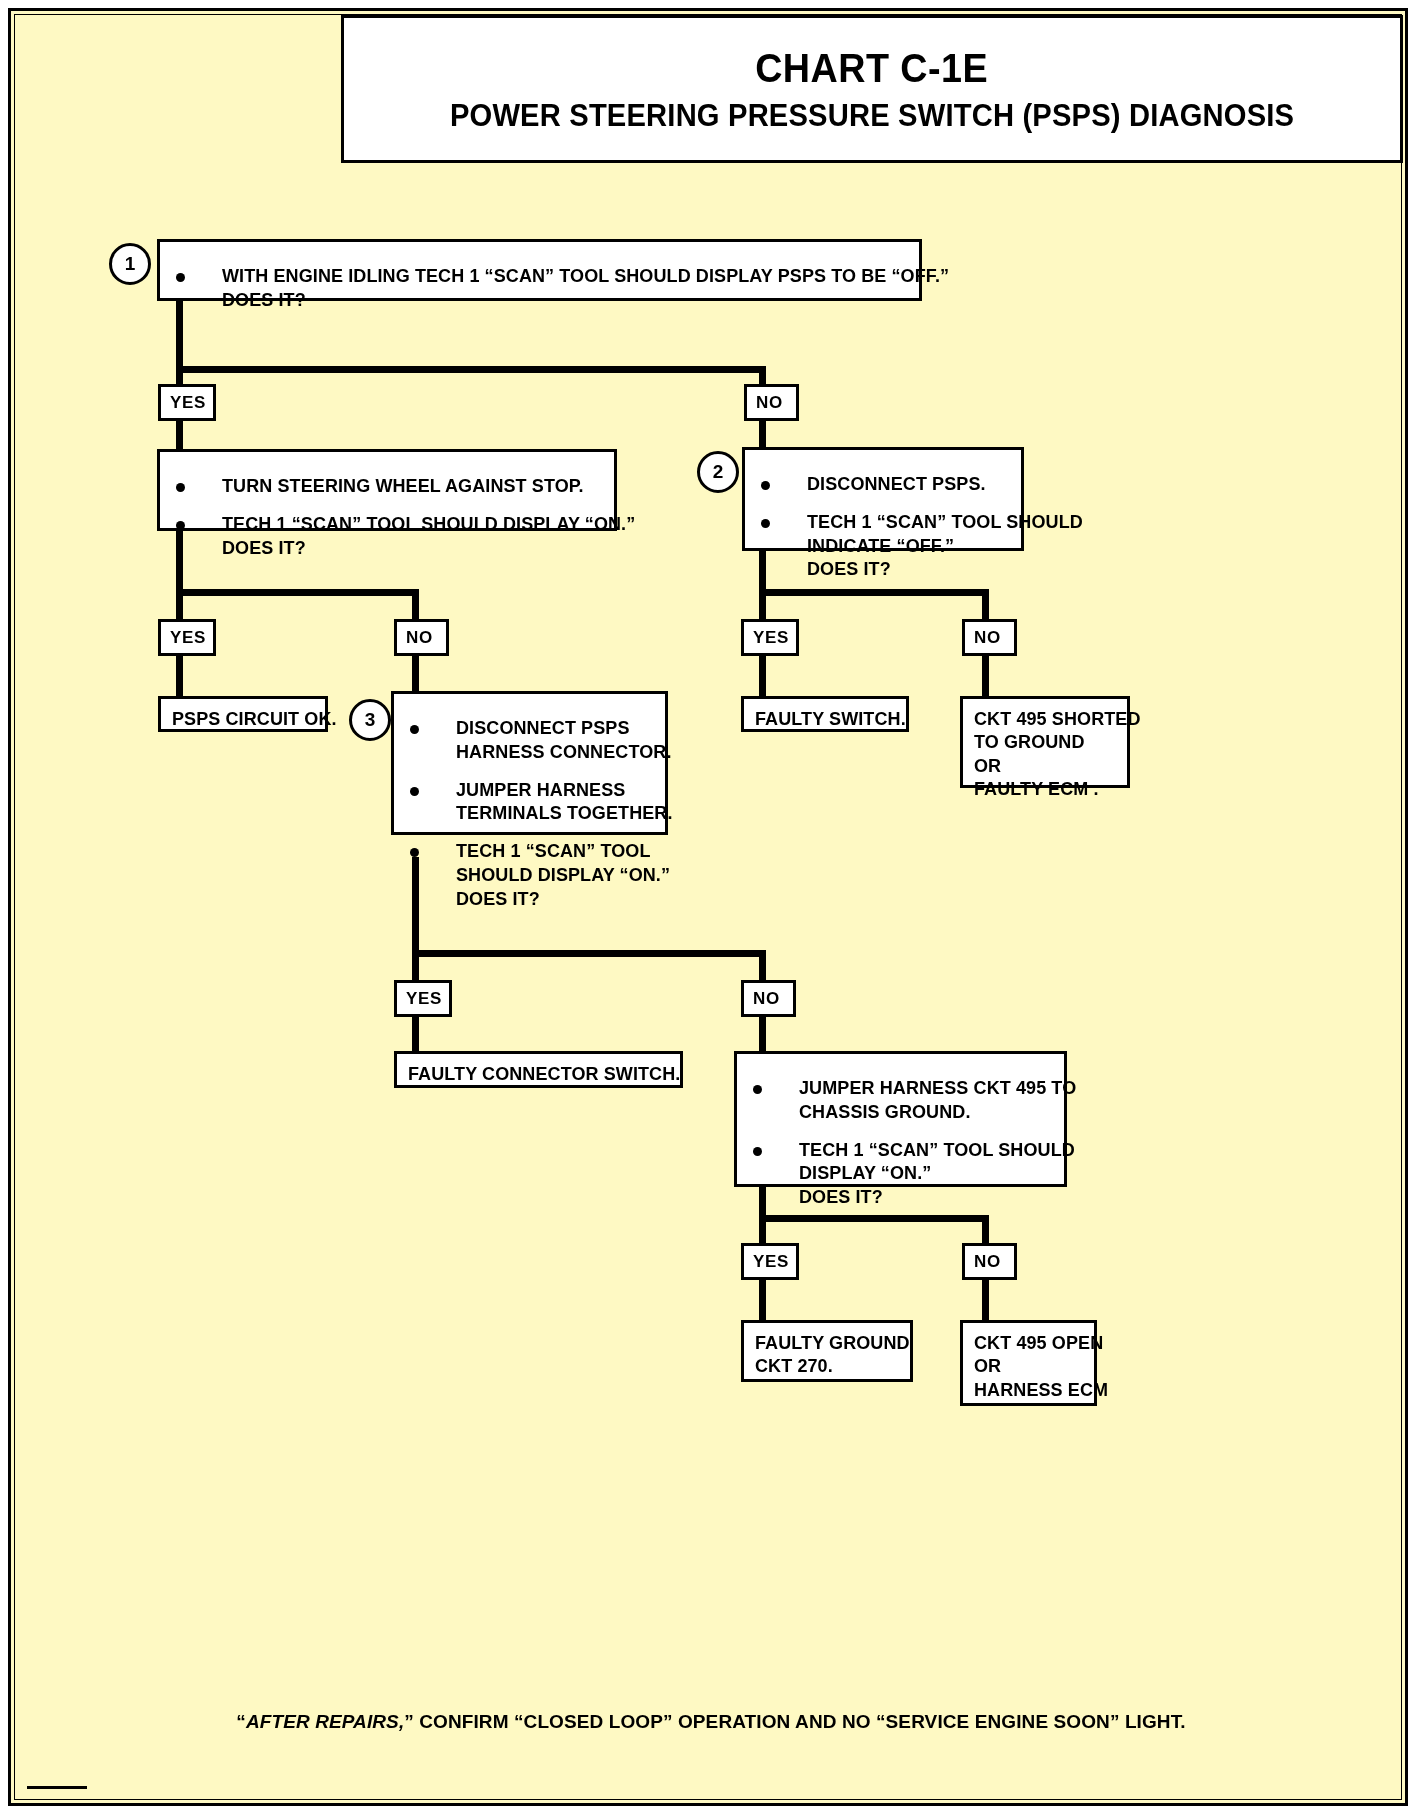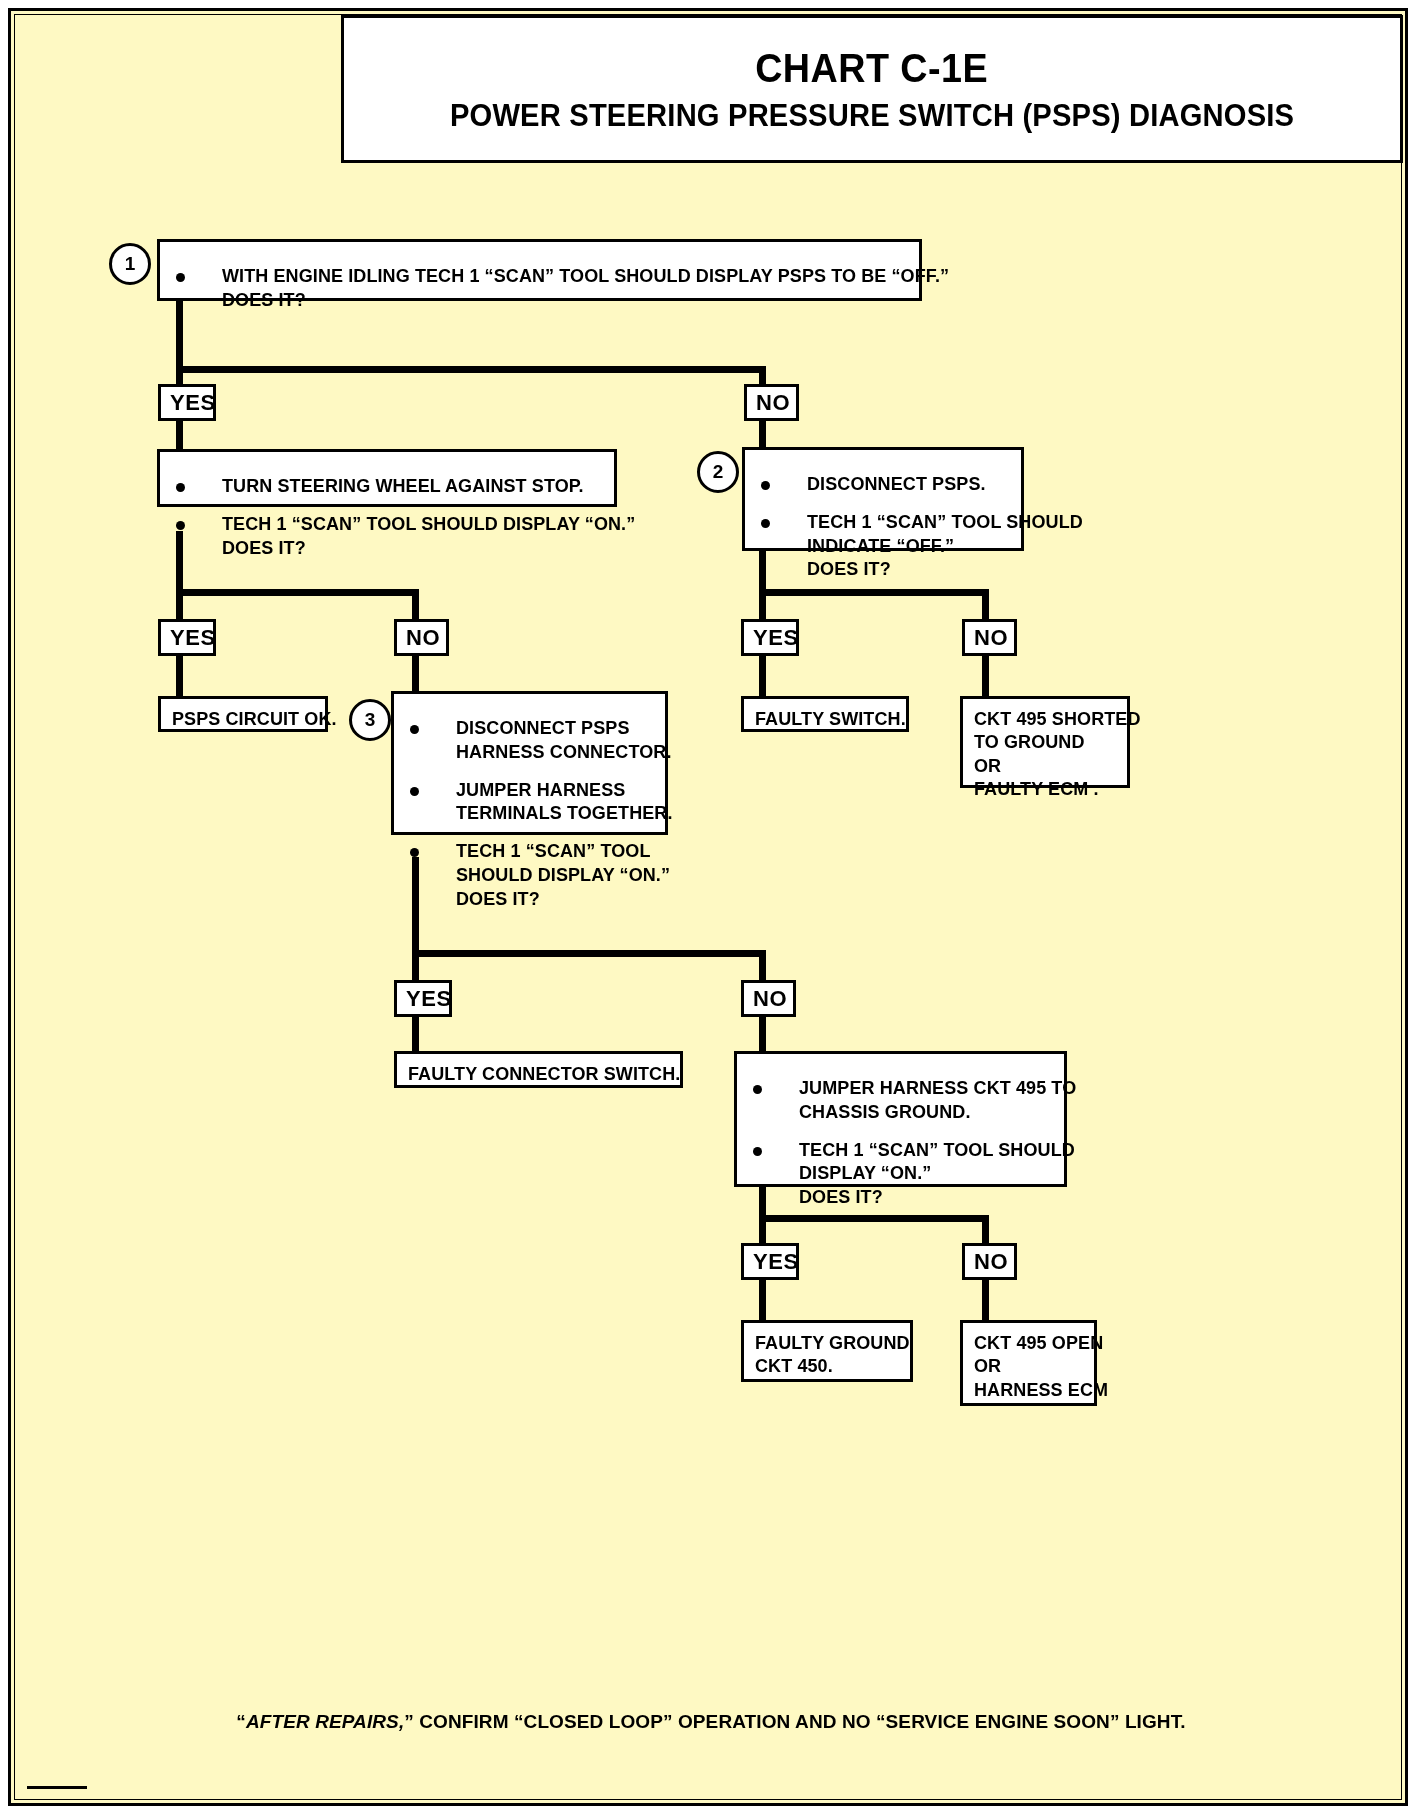--- a/index.html
+++ b/index.html
@@ -28,21 +28,21 @@
     font-size:41px;font-weight:bold;letter-spacing:0.5px;
     transform:scaleX(0.92);white-space:nowrap;margin-bottom:6px;
   }
   .title-sub{
     font-size:31px;font-weight:bold;letter-spacing:0.2px;
     transform:scaleX(0.94);white-space:nowrap;
   }
   .yn{
     position:absolute;border:3px solid #000;background:#fff;box-sizing:border-box;
     display:flex;align-items:center;
-    font-size:22px;font-weight:bold;letter-spacing:0.6px;
+    font-size:17px;font-weight:bold;letter-spacing:0.6px;
     padding-left:9px;
   }
   .term{
     position:absolute;border:3px solid #000;background:#fff;box-sizing:border-box;
     font-size:18px;font-weight:bold;letter-spacing:0.1px;
     padding:9px 10px 8px 11px;line-height:1.30;
   }
   .term div{white-space:nowrap;}
 
   
@@ -108,21 +108,21 @@
   <div class="h" style="left:165px;top:355px;width:590px;"></div>
   <div class="v" style="left:165px;top:355px;height:20px;"></div>
   <div class="v" style="left:748px;top:355px;height:20px;"></div>
 
   <div class="yn" style="left:147px;top:373px;width:58px;height:37px;">YES</div>
   <div class="yn" style="left:733px;top:373px;width:55px;height:37px;">NO</div>
 
   <div class="v" style="left:165px;top:410px;height:30px;"></div>
   <div class="v" style="left:748px;top:410px;height:30px;"></div>
 
-  <div class="ibox" style="left:146px;top:438px;width:460px;height:58px;">
+  <div class="ibox" style="left:146px;top:438px;width:460px;height:82px;">
     <ul class="bullets">
       <li>
         <span class="ln">TURN STEERING WHEEL AGAINST STOP.</span>
       </li>
       <li>
         <span class="ln">TECH 1 “SCAN” TOOL SHOULD DISPLAY “ON.”</span>
         <span class="ln">DOES IT?</span>
       </li>
     </ul>
   </div>
@@ -232,21 +232,21 @@
   <div class="v" style="left:971px;top:1204px;height:30px;"></div>
 
   <div class="yn" style="left:730px;top:1232px;width:58px;height:37px;">YES</div>
   <div class="yn" style="left:951px;top:1232px;width:55px;height:37px;">NO</div>
 
   <div class="v" style="left:748px;top:1269px;height:42px;"></div>
   <div class="v" style="left:971px;top:1269px;height:42px;"></div>
 
   <div class="term" style="left:730px;top:1309px;width:172px;height:62px;">
     <div>FAULTY GROUND</div>
-    <div>CKT 450.</div>
+    <div>CKT 270.</div>
   </div>
 
   <div class="term" style="left:949px;top:1309px;width:137px;height:86px;">
     <div>CKT 495 OPEN</div>
     <div>OR</div>
     <div>HARNESS ECM</div>
   </div>
 
   <div class="footer"><span>“</span><i>AFTER REPAIRS,</i><span>” CONFIRM “CLOSED LOOP” OPERATION AND NO “SERVICE ENGINE SOON” LIGHT.</span></div>
   <div class="footer-rule"></div>

